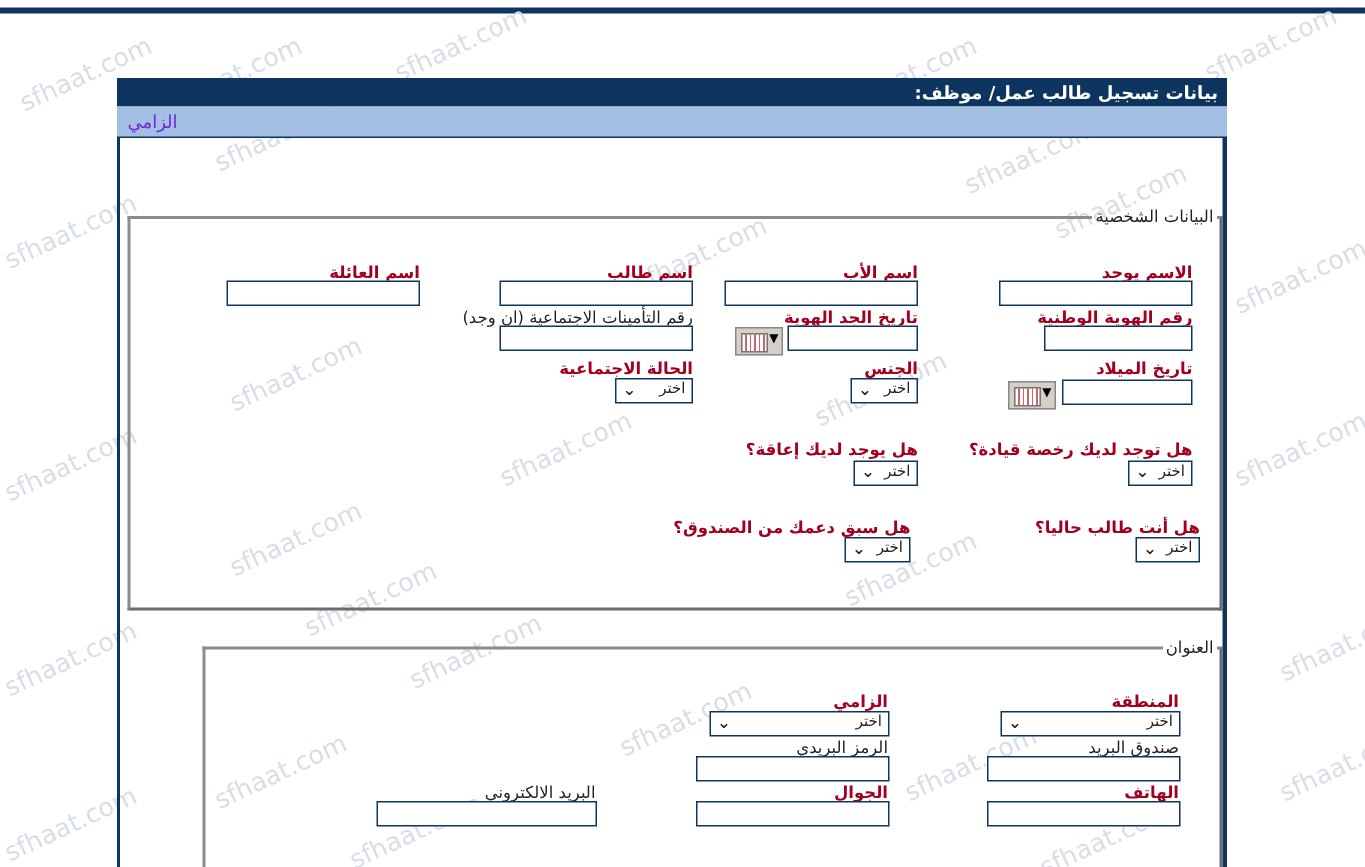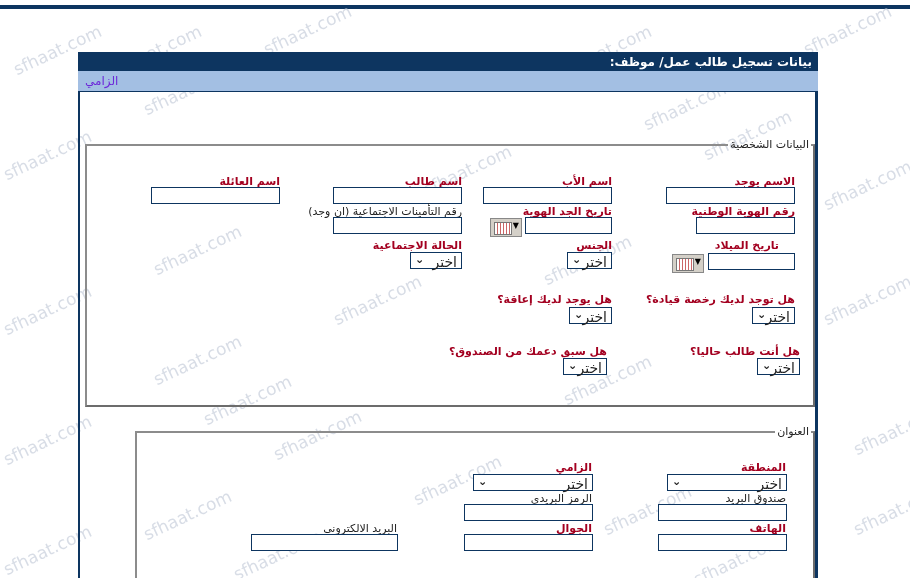--- a/index.html
+++ b/index.html
@@ -22,21 +22,21 @@
   .panel-sub span { position:absolute; left:7px; top:3px; font-size:12px; color:#6d28d9; }
 
   fieldset.group { position:absolute; border:2px solid #8c8c8c; border-right-color:#6c6c6c; border-bottom-color:#6c6c6c; margin:0; padding:0; direction:rtl; }
   fieldset.group legend { font-size:11px; color:#222; padding:0 2px; margin-right:2px; }
 
   .lbl { position:absolute; font-size:11px; white-space:nowrap; direction:rtl; }
   .lbl.req { color:#a30020; font-weight:bold; }
   .lbl.plain { color:#222; }
   .txt { position:absolute; height:17px; border:1px solid #0d3560; background:#fff; box-sizing:border-box; }
   .sel { position:absolute; height:17px; border:1px solid #0d3560; background:#fff; box-sizing:border-box; direction:rtl; }
-  .sel .val { position:absolute; right:4px; top:1px; font-size:14px; color:#222; }
+  .sel .val { position:absolute; right:4px; top:1px; font-size:10px; color:#222; }
   .sel .chev { position:absolute; left:4px; top:0px; font-size:11px; color:#222; font-weight:bold; }
   .cal { position:absolute; width:32px; height:19px; background:#d4d0c8; border:1px solid #888; box-sizing:border-box; }
   .cal .grid { position:absolute; left:3px; top:3px; width:16px; height:11px; border:1px solid #777; background:repeating-linear-gradient(90deg,#fff 0 2px,#c66 2px 3px); }
   .cal .dd { position:absolute; right:2px; top:2px; font-size:8px; color:#000; }
 </style>
 </head>
 <body>
 
 <div class="topbar">
   <span class="topbar-text"></span>
@@ -99,21 +99,21 @@
 <input class="txt" style="left: 696px; top: 217px; width: 99px;">
 <span class="lbl req" style="right:298px;top:205px">تاريخ الجد الهوية</span>
 <input class="txt" style="left: 525px; top: 217px; width: 87px;">
 <div class="cal" style="left:490px;top:218px">
   <span class="grid"></span>
   <span class="dd">▼</span>
 </div>
 <span class="lbl plain" style="right:448px;top:205px">رقم التأمينات الاجتماعية (ان وجد)</span>
 <input class="txt" style="left: 333px; top: 217px; width: 129px;">
 
-<span class="lbl req" style="right:131px;top:239px">تاريخ الميلاد</span>
+<span class="lbl req" style="right:115px;top:239px">تاريخ الميلاد</span>
 <input class="txt" style="left: 708px; top: 253px; width: 87px;">
 <div class="cal" style="left:672px;top:254px">
   <span class="grid"></span>
   <span class="dd">▼</span>
 </div>
 <span class="lbl req" style="right:298px;top:239px">الجنس</span>
 <div class="sel" style="left:567px;top:252px;width:45px">
   <span class="val">اختر</span>
   <span class="chev">⌄</span>
 </div>

